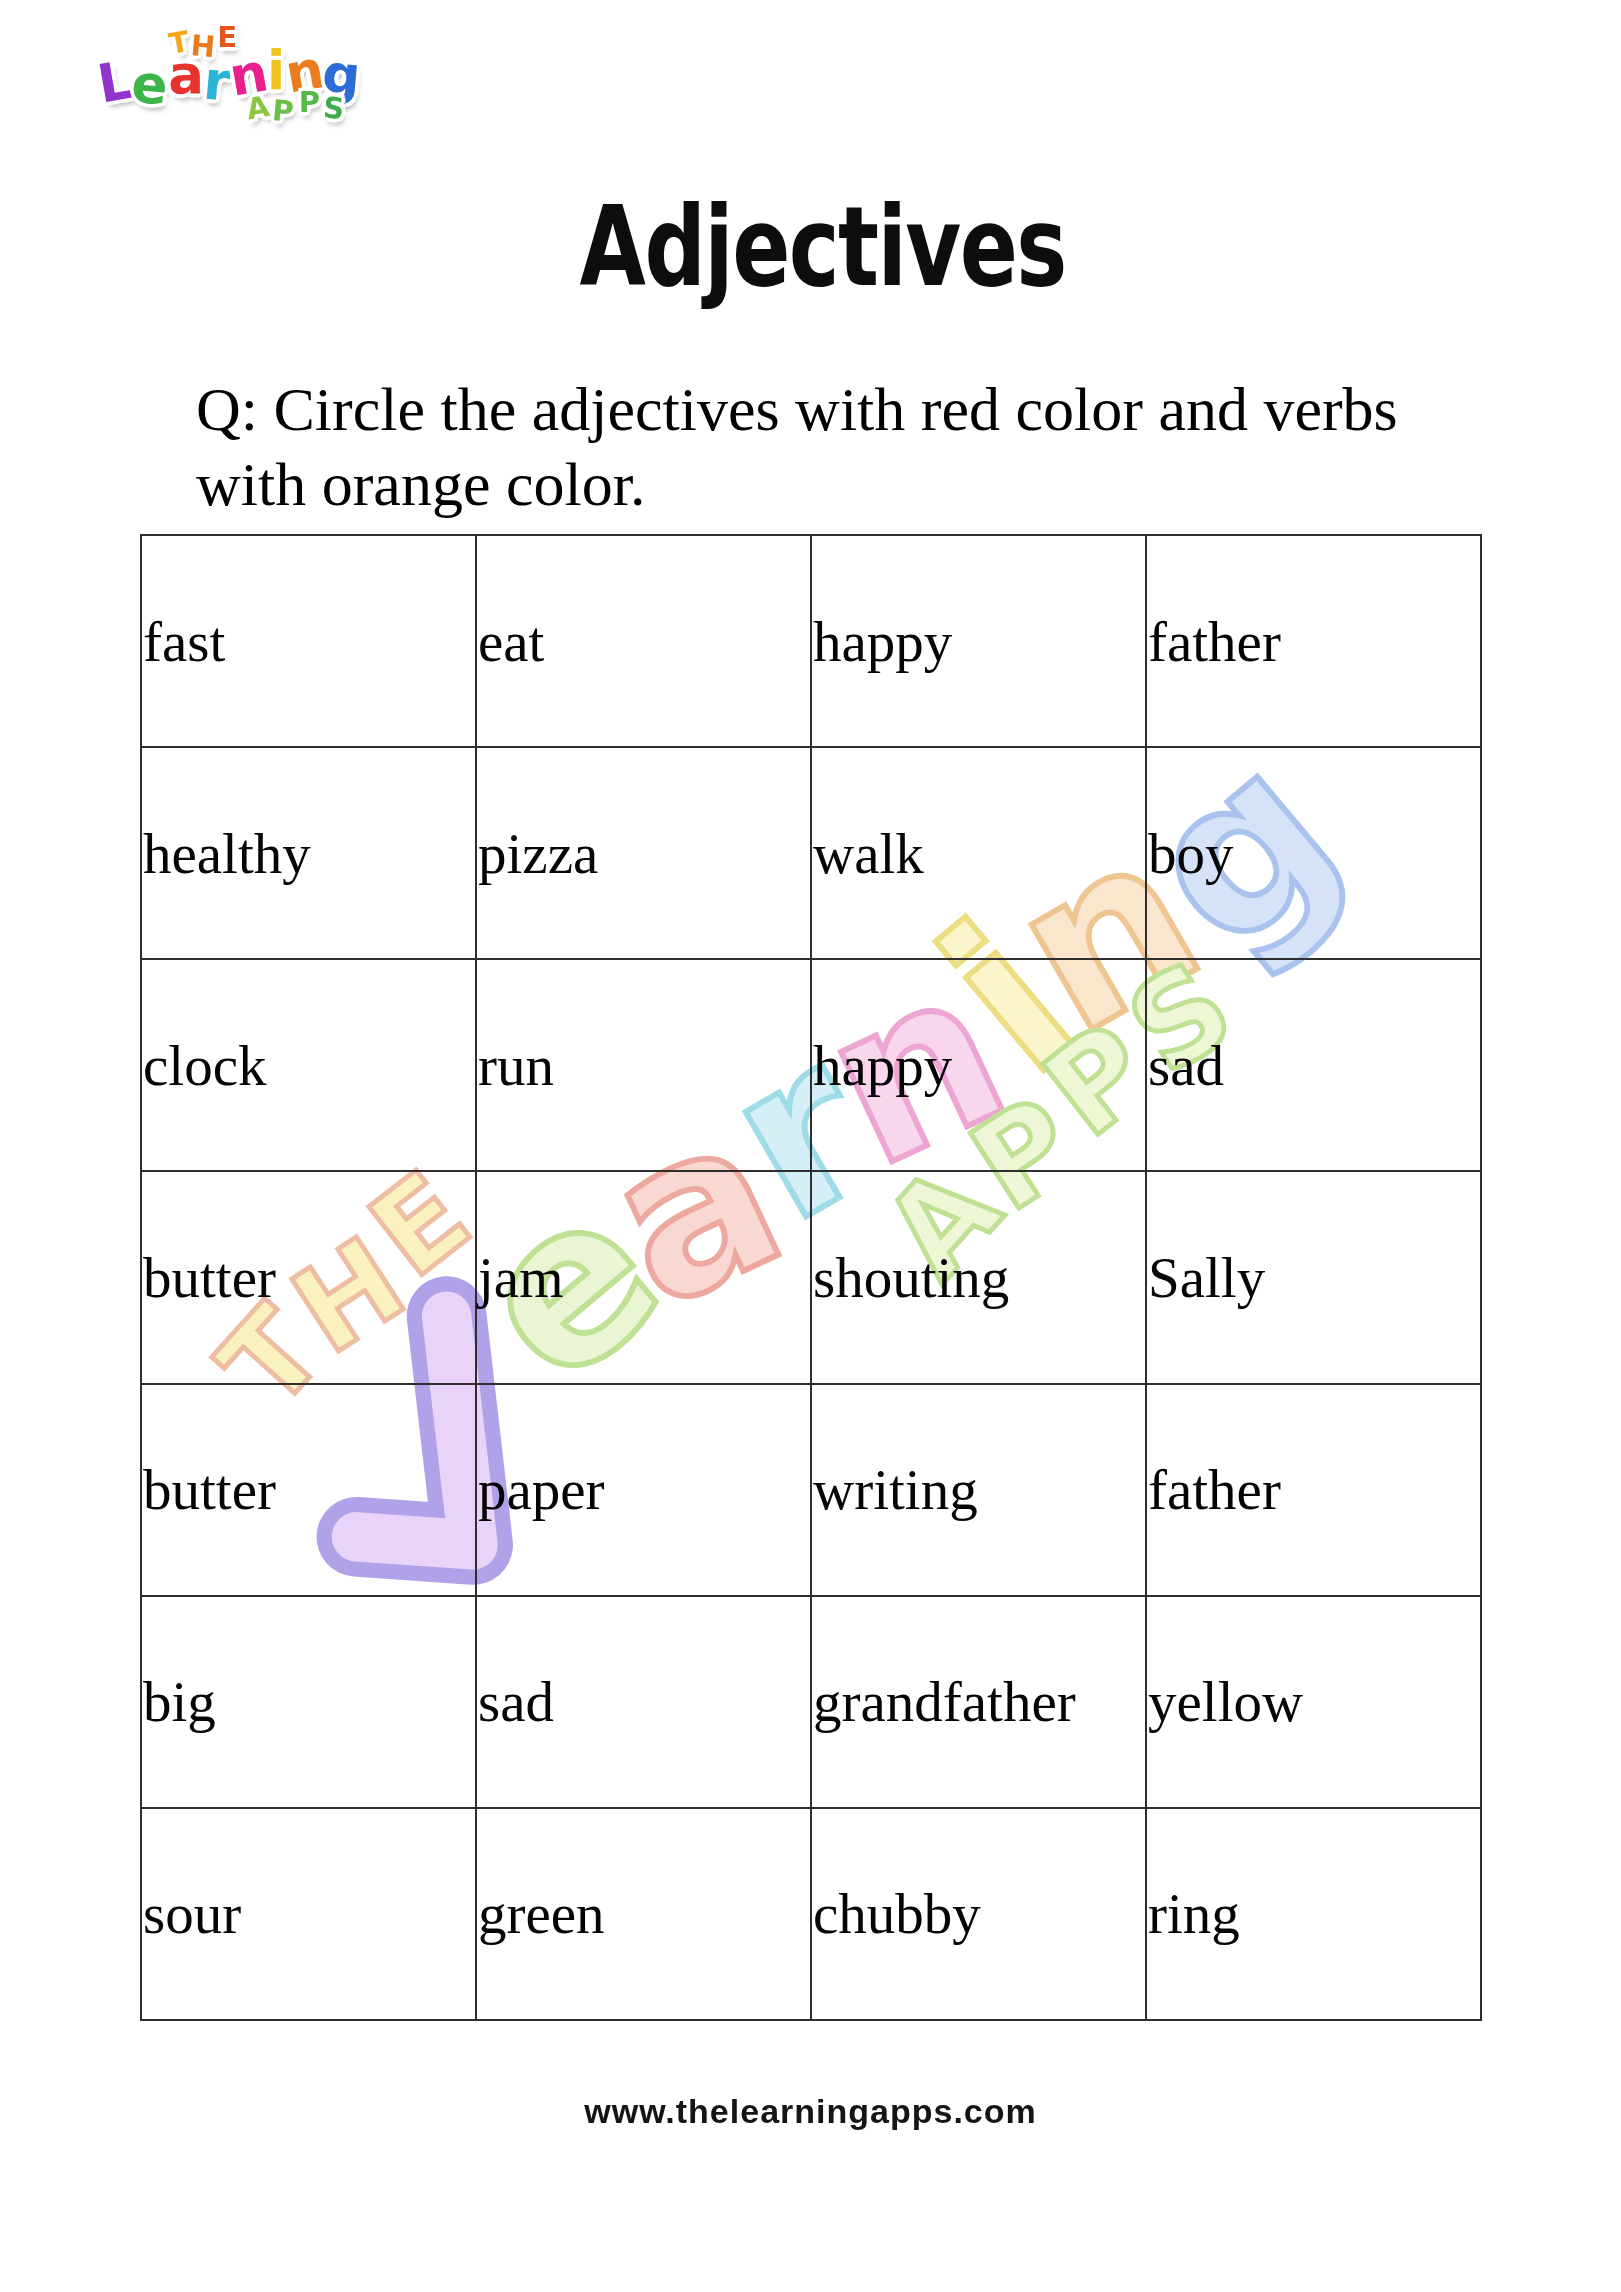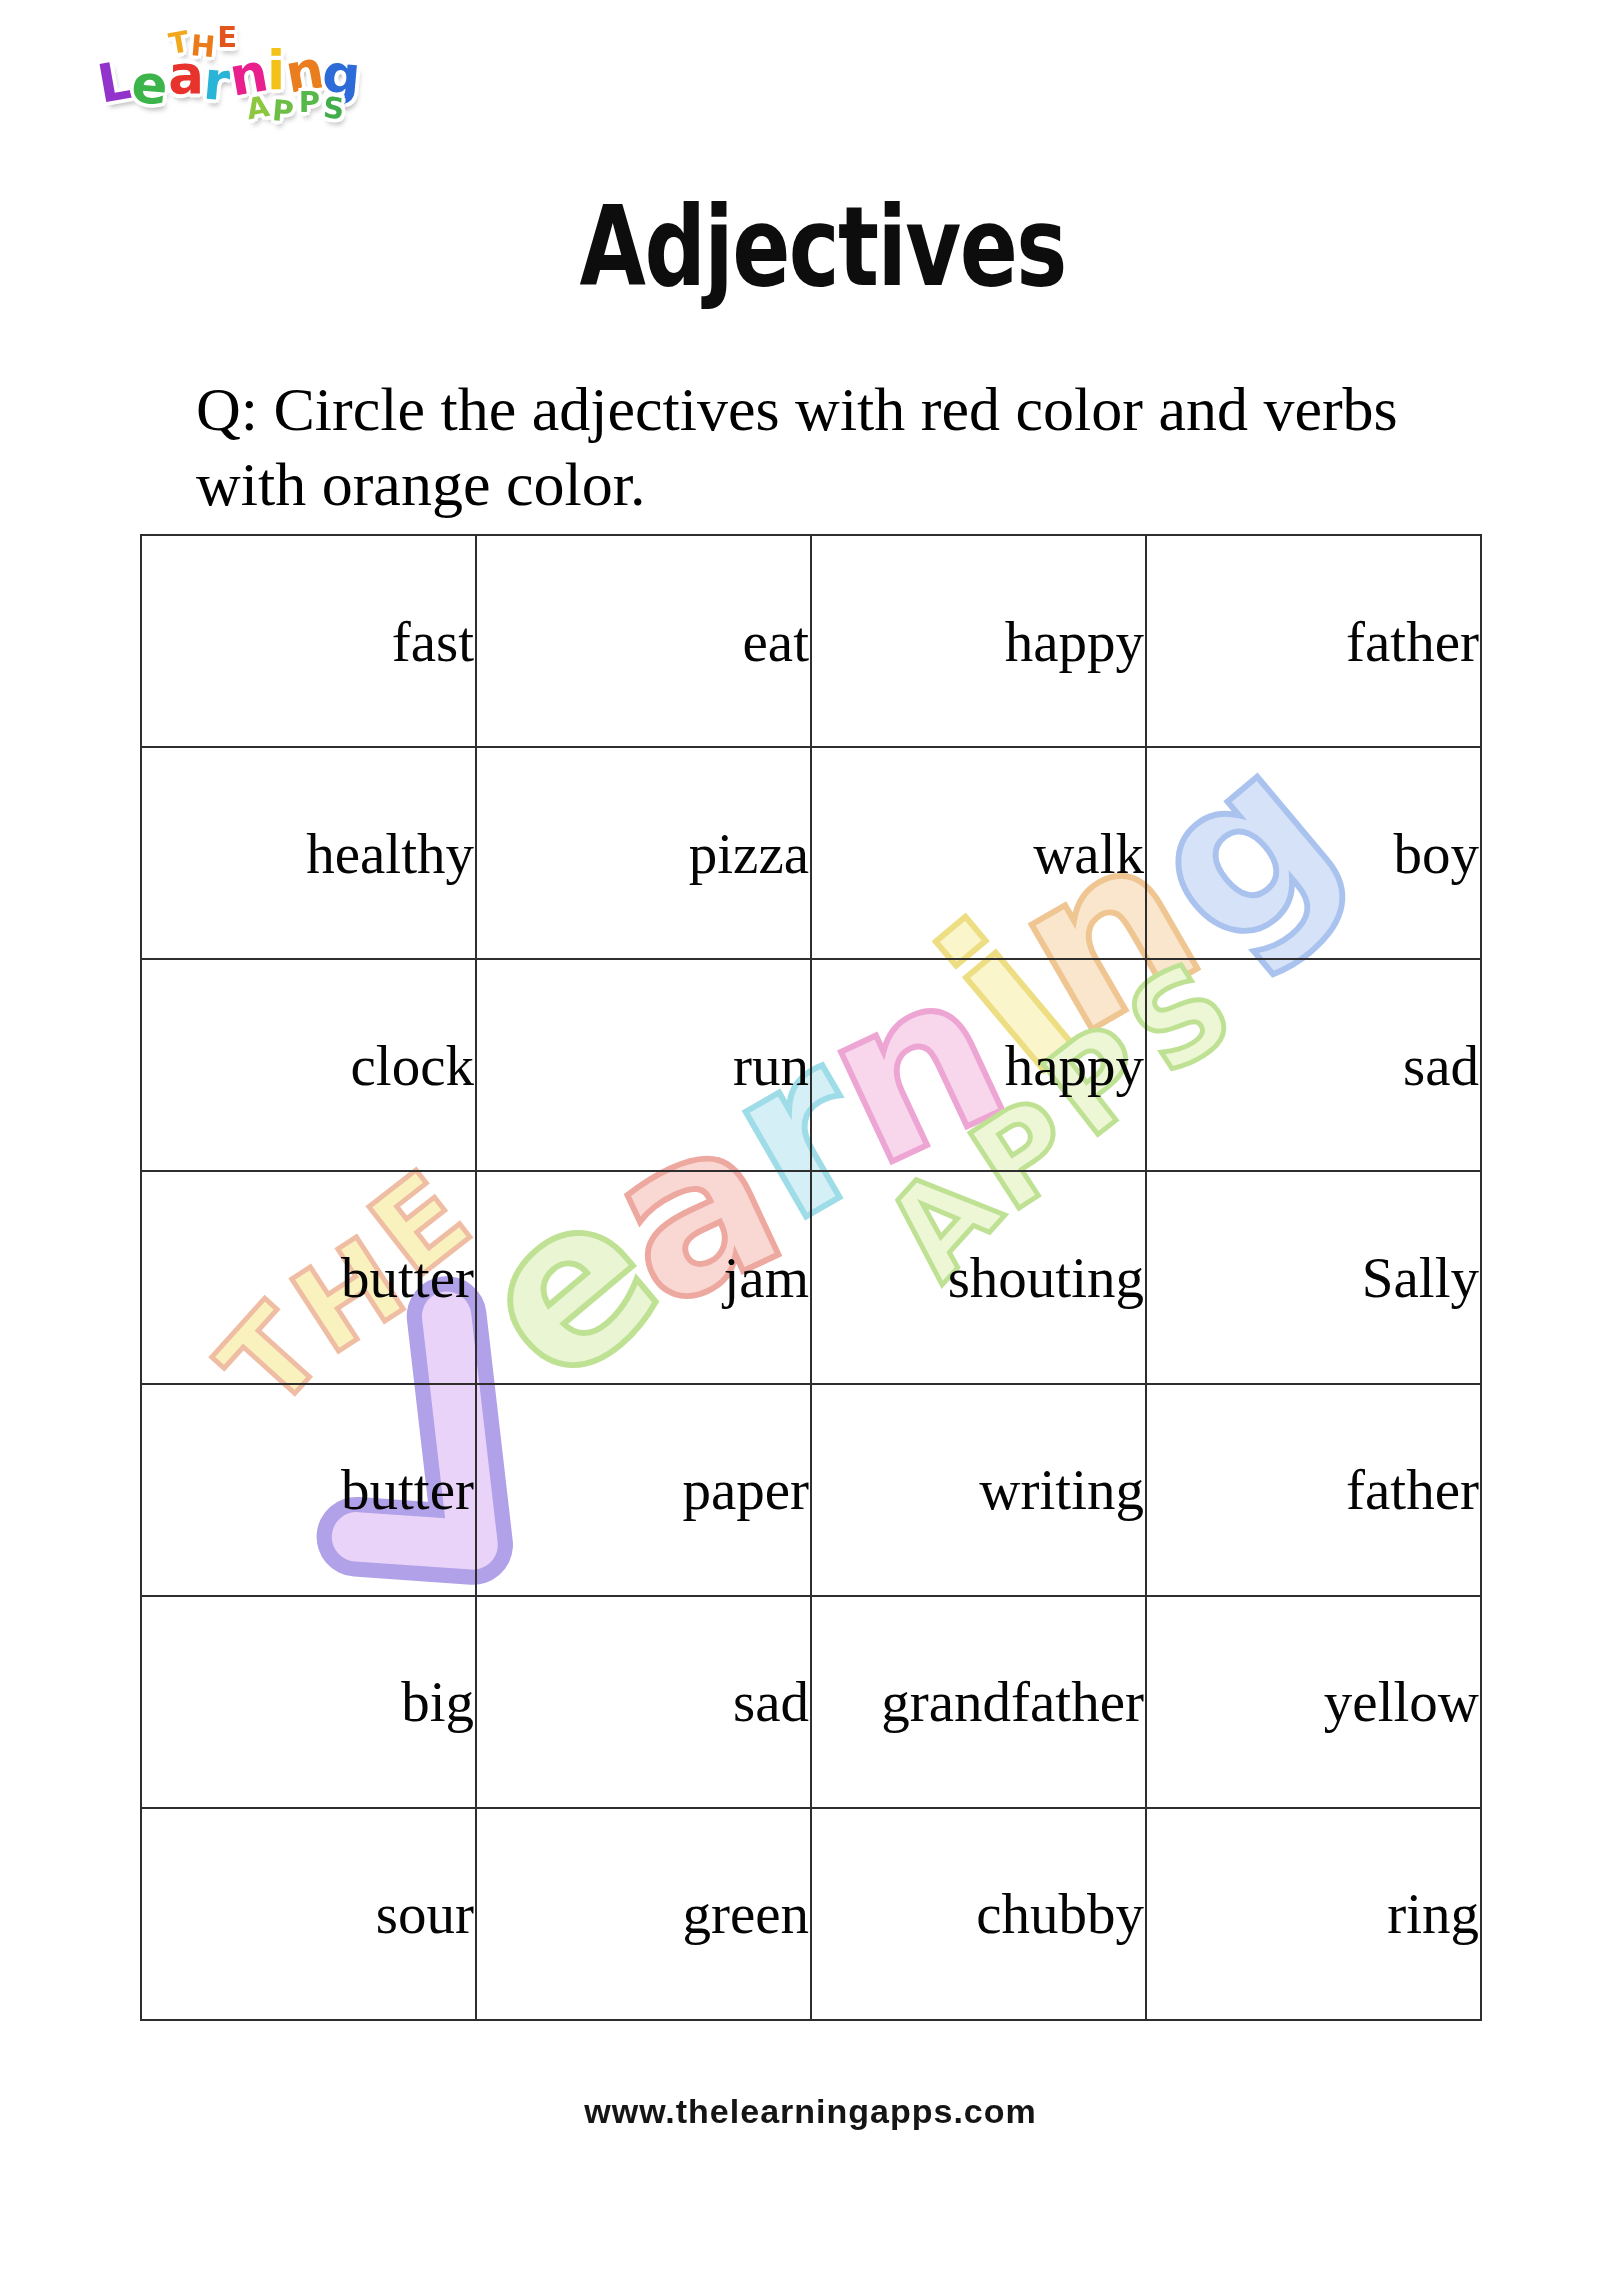--- a/index.html
+++ b/index.html
@@ -58,21 +58,21 @@
   }
 
   
   .word-table {
     position:absolute; left:140px; top:534px; z-index:1;
     width:1342px; height:1487px;
     border-collapse:collapse; table-layout:fixed;
   }
   .word-table td {
     border:2px solid #2e2e2e; width:25%;
-    text-align:right; vertical-align:middle;
+    text-align:left; vertical-align:middle;
     font-size:57px; color:#050505; background:transparent;
   }
 
   
   .footer {
     position:absolute; left:0; top:2092px; width:100%; z-index:1;
     text-align:center; font-family:"Liberation Sans", sans-serif;
     font-weight:700; font-size:34px; letter-spacing:1px; color:#151515;
   }
 </style>

